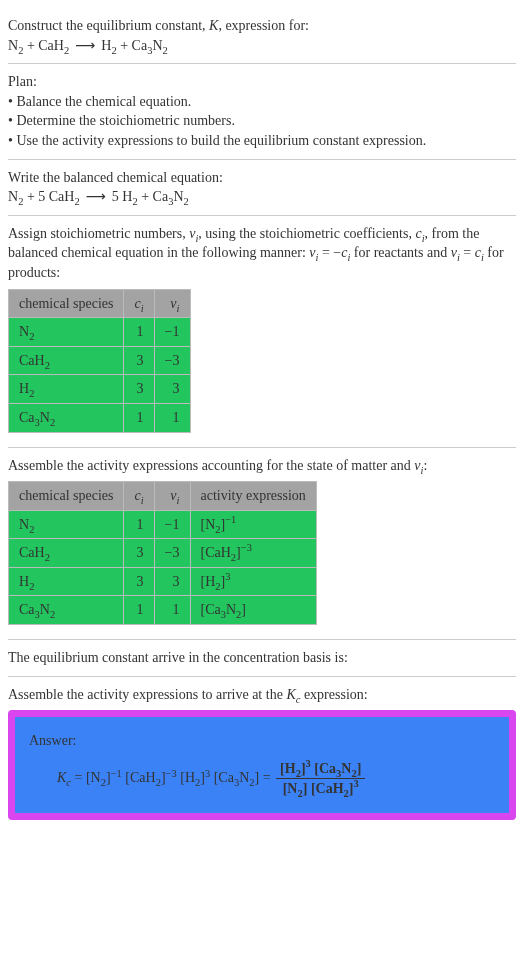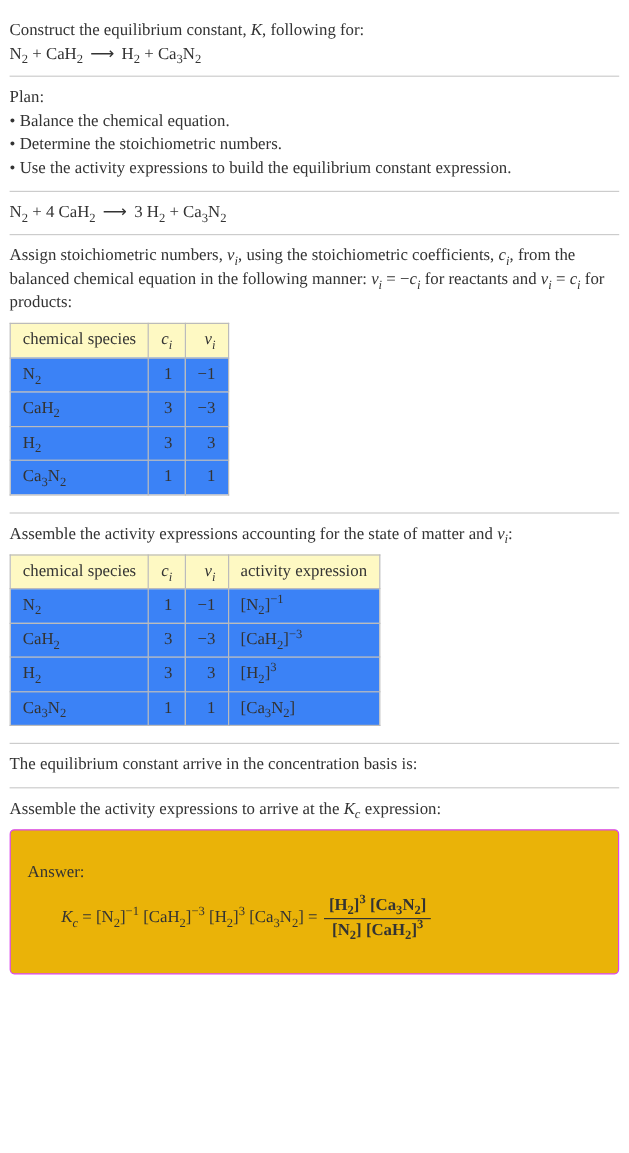--- a/index.html
+++ b/index.html
@@ -36,38 +36,38 @@
 }
 table.data {
   border-collapse: collapse;
   margin: 6px 0;
 }
 table.data td, table.data th {
   border: 1px solid #bbb;
   padding: 4px 10px;
   text-align: left;
   font-weight: normal;
-  background: #3b82f6;
+  background: #22c55e;
 }
 table.data th {
-  background: #fef9c3;
+  background: #a3a3a3;
 }
 table.data td.center, table.data th.center {
   text-align: right;
   margin-top: 24px;
 }
 .arrow {
   display: inline-block;
   margin: 0 6px;
 }
 .answer-box {
-  background: #eab308;
-  border: 1px solid #d946ef;
+  background: #3b82f6;
+  border: 7px solid #d946ef;
   border-radius: 4px;
-  padding: 26px 14px;
+  padding: 14px 14px;
   margin-top: 6px;
 }
 .answer-label {
   margin-bottom: 8px;
 }
 .frac {
   display: inline-block;
   vertical-align: middle;
   text-align: center;
   margin: 0 2px;
@@ -84,37 +84,38 @@
 }
 .indent {
   margin-left: 28px;
 }
 </style>
 </head>
 <body>
 
 <div class="section">
   <div>
-    <span>Construct the equilibrium constant, </span><span class="italic">K</span><span>, following for:</span>
+    <span>Construct the equilibrium constant, </span><span class="italic">K</span><span>, expression for:</span>
   </div>
   <div class="equation">
     <span><span>N</span><span class="sub">2</span></span><span> + </span><span><span>CaH</span><span class="sub">2</span></span><span class="arrow">⟶</span><span><span>H</span><span class="sub">2</span></span><span> + </span><span><span>Ca</span><span class="sub">3</span><span>N</span><span class="sub">2</span></span>
   </div>
 </div>
 
 <div class="section">
   <div>Plan:</div>
   <div>• Balance the chemical equation.</div>
   <div>• Determine the stoichiometric numbers.</div>
   <div>• Use the activity expressions to build the equilibrium constant expression.</div>
 </div>
 
 <div class="section">
+  <div>Write the balanced chemical equation:</div>
   <div class="equation">
-    <span><span>N</span><span class="sub">2</span></span><span> + </span><span><span>4 CaH</span><span class="sub">2</span></span><span class="arrow">⟶</span><span><span>3 H</span><span class="sub">2</span></span><span> + </span><span><span>Ca</span><span class="sub">3</span><span>N</span><span class="sub">2</span></span>
+    <span><span>N</span><span class="sub">2</span></span><span> + </span><span><span>5 CaH</span><span class="sub">2</span></span><span class="arrow">⟶</span><span><span>5 H</span><span class="sub">2</span></span><span> + </span><span><span>Ca</span><span class="sub">3</span><span>N</span><span class="sub">2</span></span>
   </div>
 </div>
 
 <div class="section">
   <div>
     <span>Assign stoichiometric numbers, </span><span class="italic">ν</span><span class="italic sub">i</span><span>, using the stoichiometric coefficients, </span><span class="italic">c</span><span class="italic sub">i</span><span>, from the balanced chemical equation in the following manner: </span><span class="italic">ν</span><span class="italic sub">i</span><span> = −</span><span class="italic">c</span><span class="italic sub">i</span><span> for reactants and </span><span class="italic">ν</span><span class="italic sub">i</span><span> = </span><span class="italic">c</span><span class="italic sub">i</span><span> for products:</span>
   </div>
   <table class="data">
     <tbody>
         <tr>

